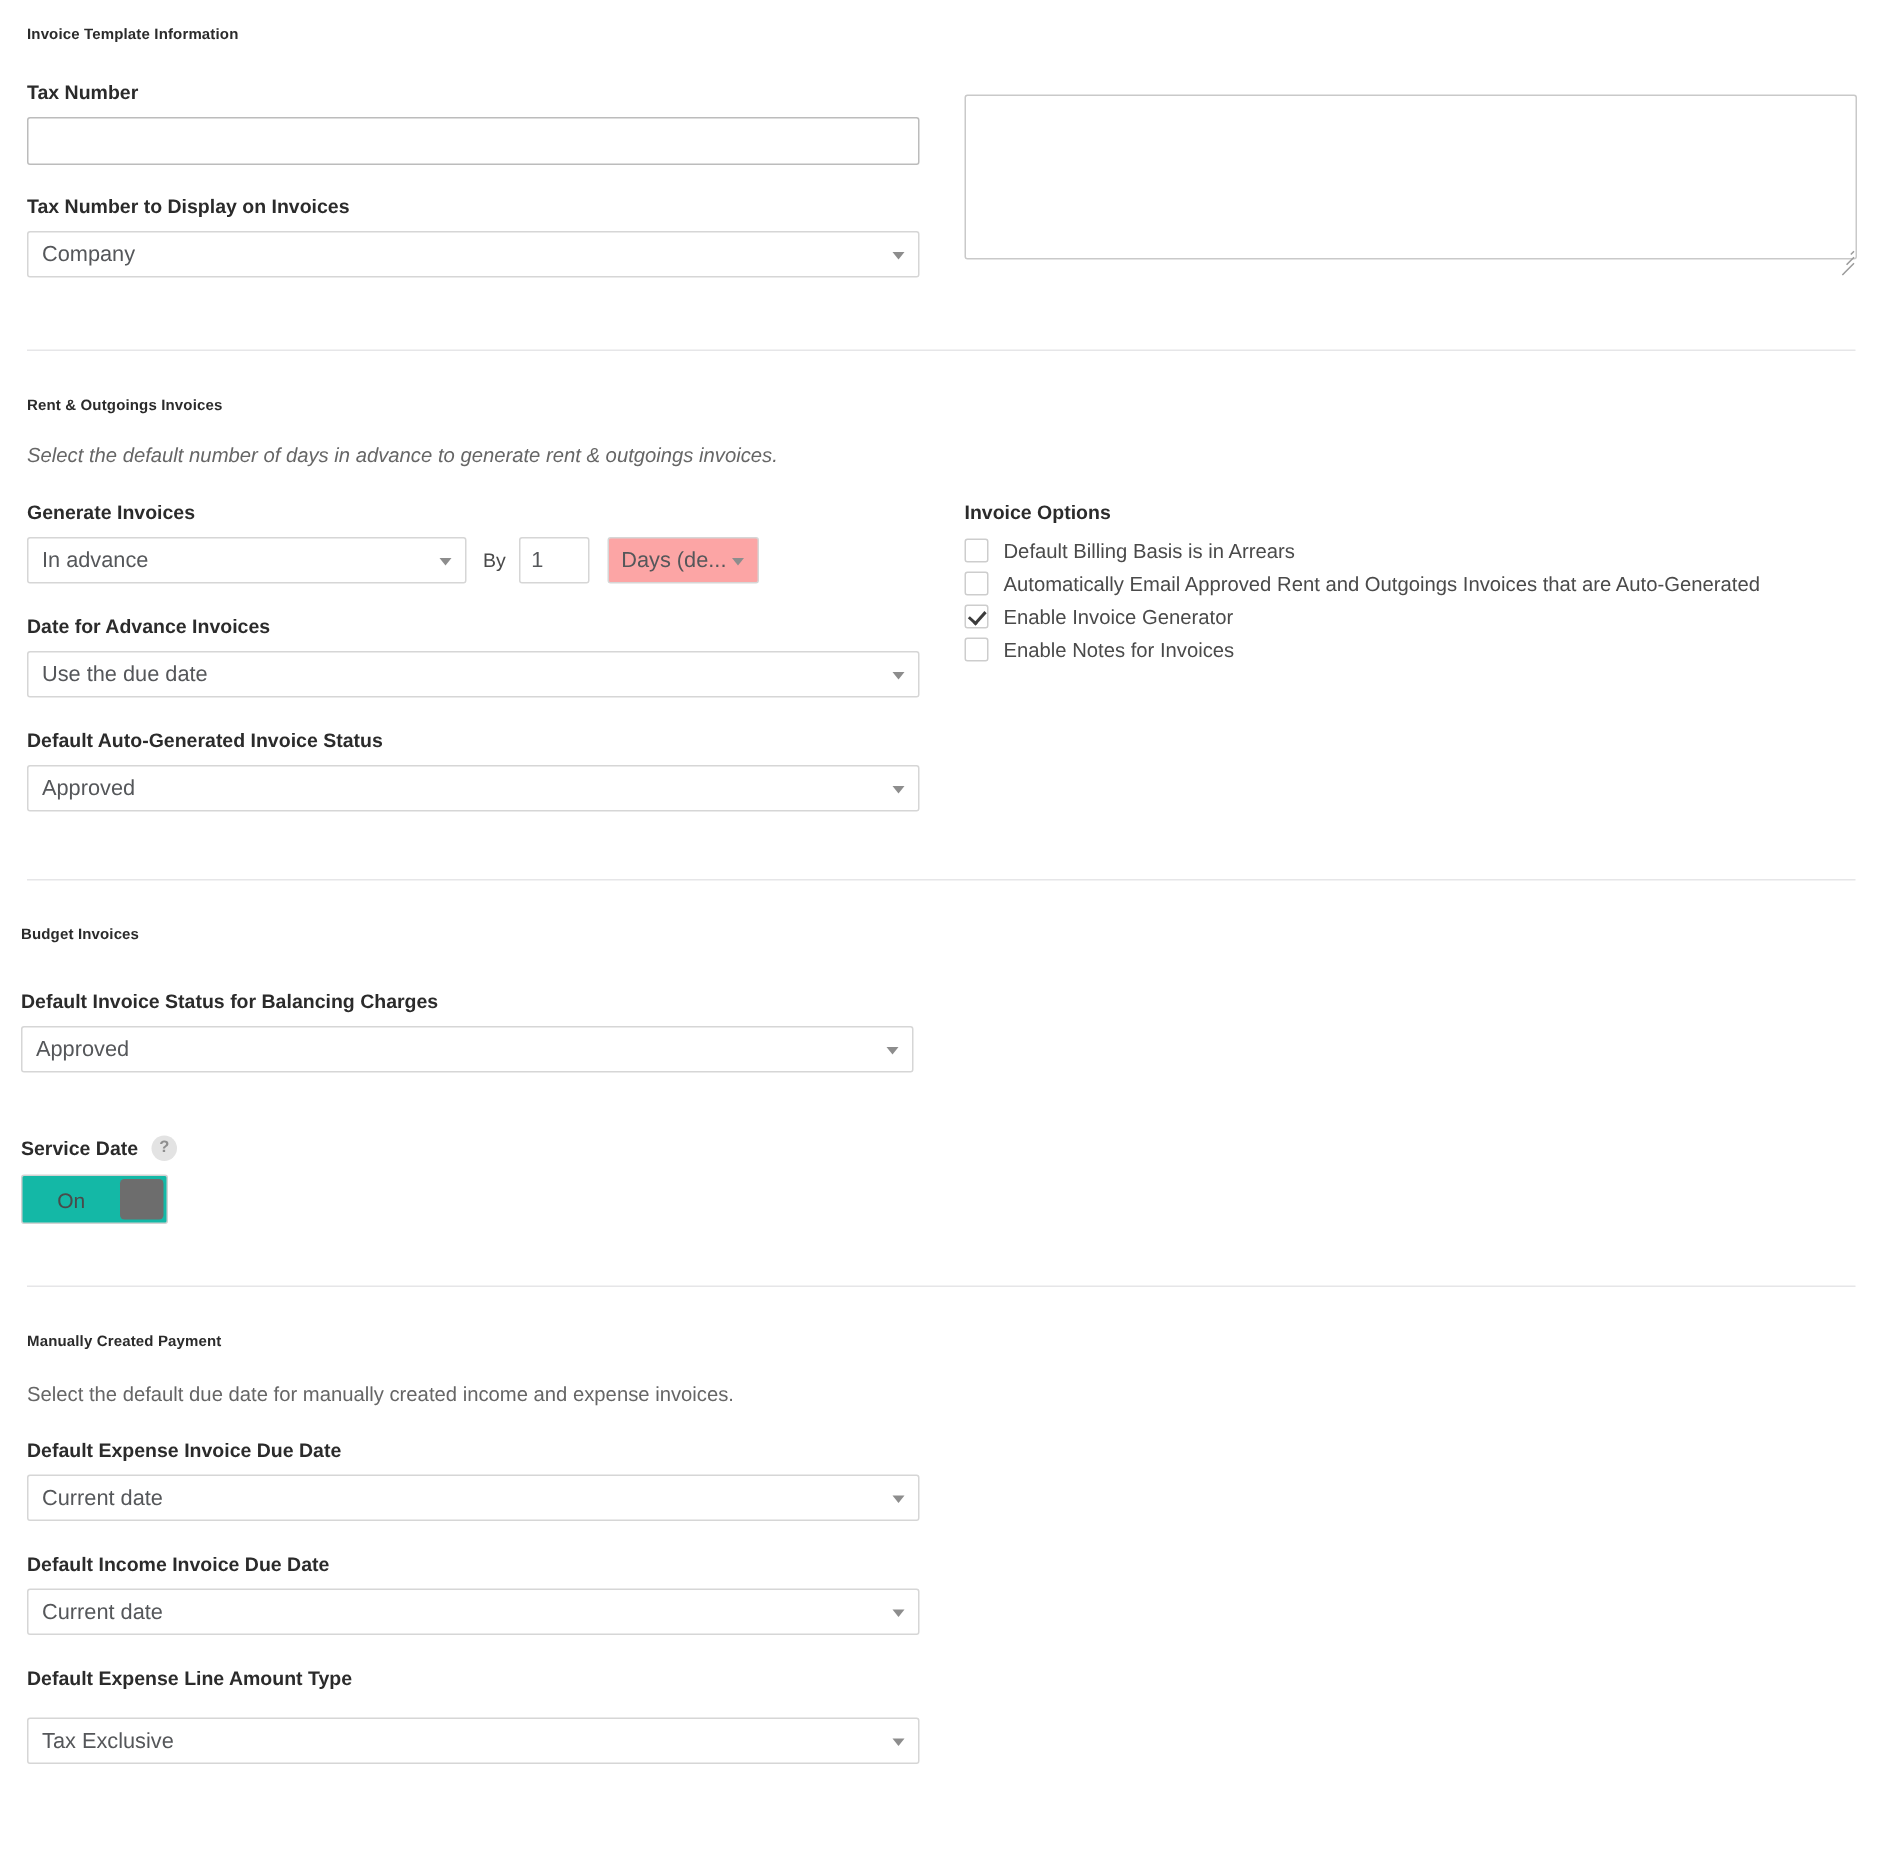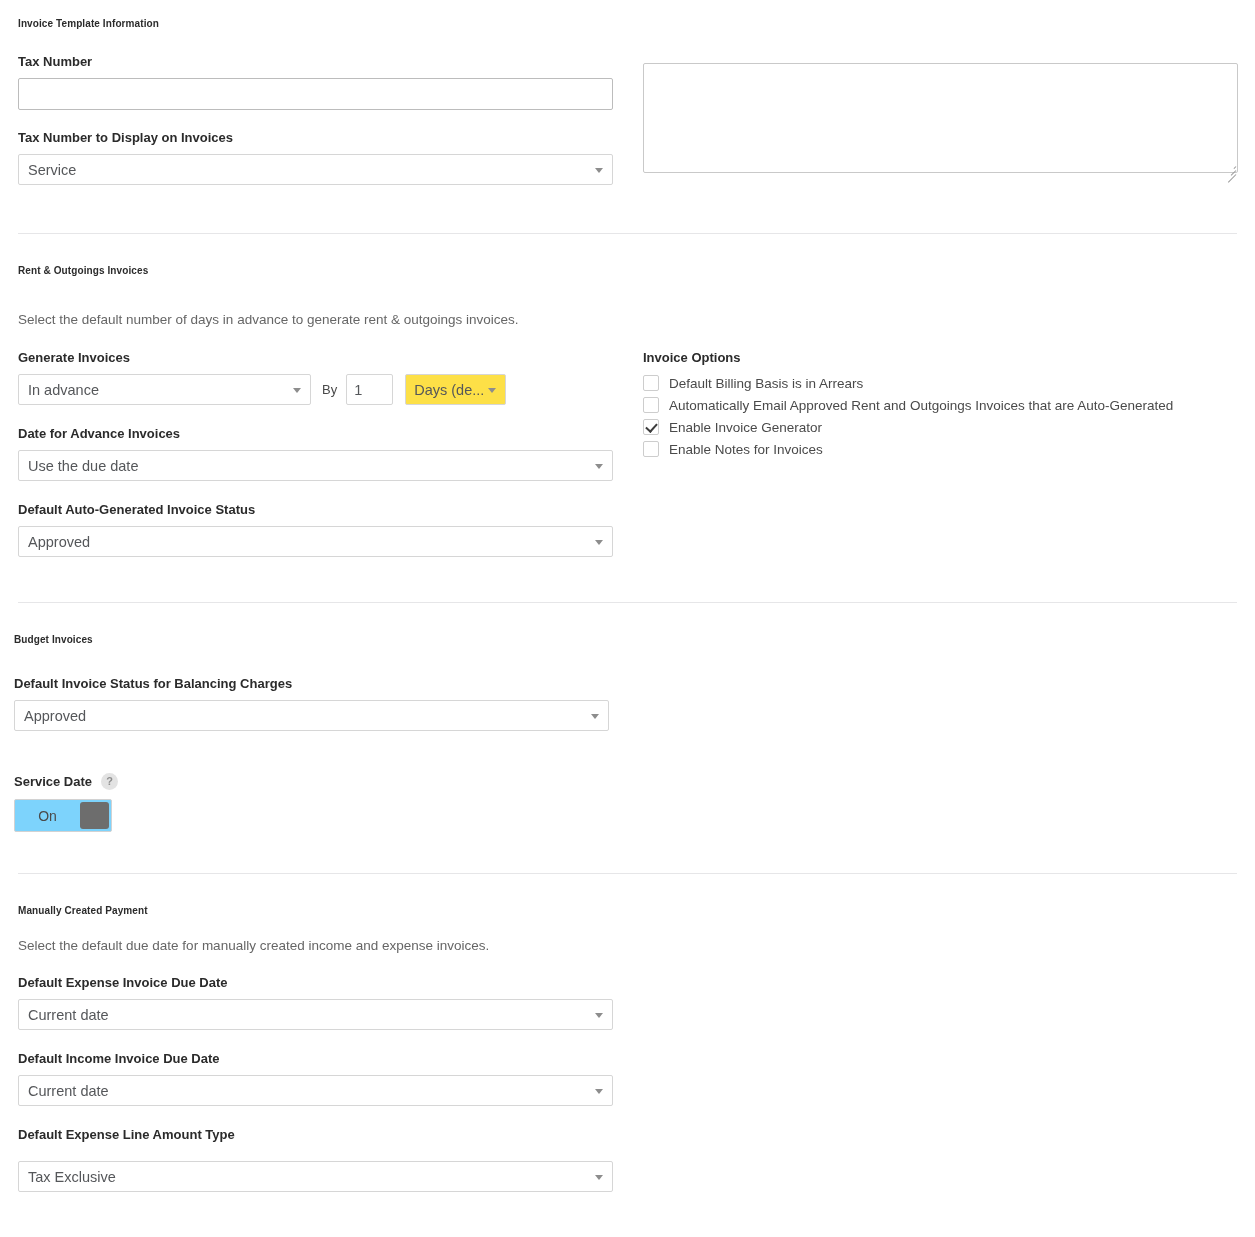--- a/index.html
+++ b/index.html
@@ -158,21 +158,21 @@
     font-family: "Liberation Sans", sans-serif;
     padding: 0 7px;
     outline: none;
   }
   .unit-select {
     position: relative;
     width: 101px;
     height: 31px;
     border: 1px solid #d6d6d6;
     border-radius: 2px;
-    background: #fde047;
+    background: #fca5a5;
     display: flex;
     align-items: center;
     padding: 0 20px 0 8px;
     margin-left: 12px;
     cursor: pointer;
   }
   .unit-select .sel-value {
     font-size: 14.5px;
     color: #55575a;
     white-space: nowrap;
@@ -232,21 +232,21 @@
     font-weight: bold;
     line-height: 1;
     vertical-align: middle;
     margin-left: 9px;
   }
   .toggle {
     width: 98px;
     height: 33px;
     border: 1px solid #d2d2d2;
     border-radius: 2px;
-    background: #7dd3fc;
+    background: #14b8a6;
     display: flex;
     align-items: center;
     justify-content: space-between;
     padding: 0;
     cursor: pointer;
   }
   .toggle-text {
     font-size: 14px;
     color: #4a4a4a;
     flex: 1 1 auto;
@@ -270,21 +270,21 @@
     <div class="section-title">Invoice Template Information</div>
 
     <div class="cols" style="margin-top:25px;">
       <div class="col-left">
 
         <label class="field-label">Tax Number</label>
         <input class="text-input" style="margin-top: 9px;" type="text" value="">
 
         <label class="field-label" style="margin-top:20px;">Tax Number to Display on Invoices</label>
         <div class="select-box" style="margin-top:9px;">
-          <span class="sel-value">Service</span>
+          <span class="sel-value">Company</span>
           <span class="caret"></span>
         </div>
       </div>
 
       <div class="col-right">
         <div class="textarea-wrap" style="margin-top:9px;">
           <textarea class="textarea-box" placeholder="" style=""></textarea>
           <span class="resize-grip">
             <i style="width:11px; top:11px;"></i>
             <i style="width:7px; top:11px; transform:translateY(-4px) rotate(-45deg);"></i>
@@ -292,21 +292,21 @@
           </span>
         </div>
       </div>
     </div>
   </div>
 
   <div class="divider" style="margin:48px 18px 0 18px;"></div>
 
   <div class="section" style="padding:31px 18px 0 18px;">
     <div class="section-title">Rent &amp; Outgoings Invoices</div>
-    <div class="section-desc" style="margin-top:36px;">Select the default number of days in advance to generate rent &amp; outgoings invoices.</div>
+    <div class="section-desc" style="margin-top:20px;font-style:italic;">Select the default number of days in advance to generate rent &amp; outgoings invoices.</div>
 
     <div class="cols" style="margin-top:23px;">
       <div class="col-left">
 
         <label class="field-label">Generate Invoices</label>
 
         <div class="inline-row" style="margin-top:9px;">
           <div class="select-box" style="width:293px;">
             <span class="sel-value">In advance</span>
             <span class="caret"></span>

